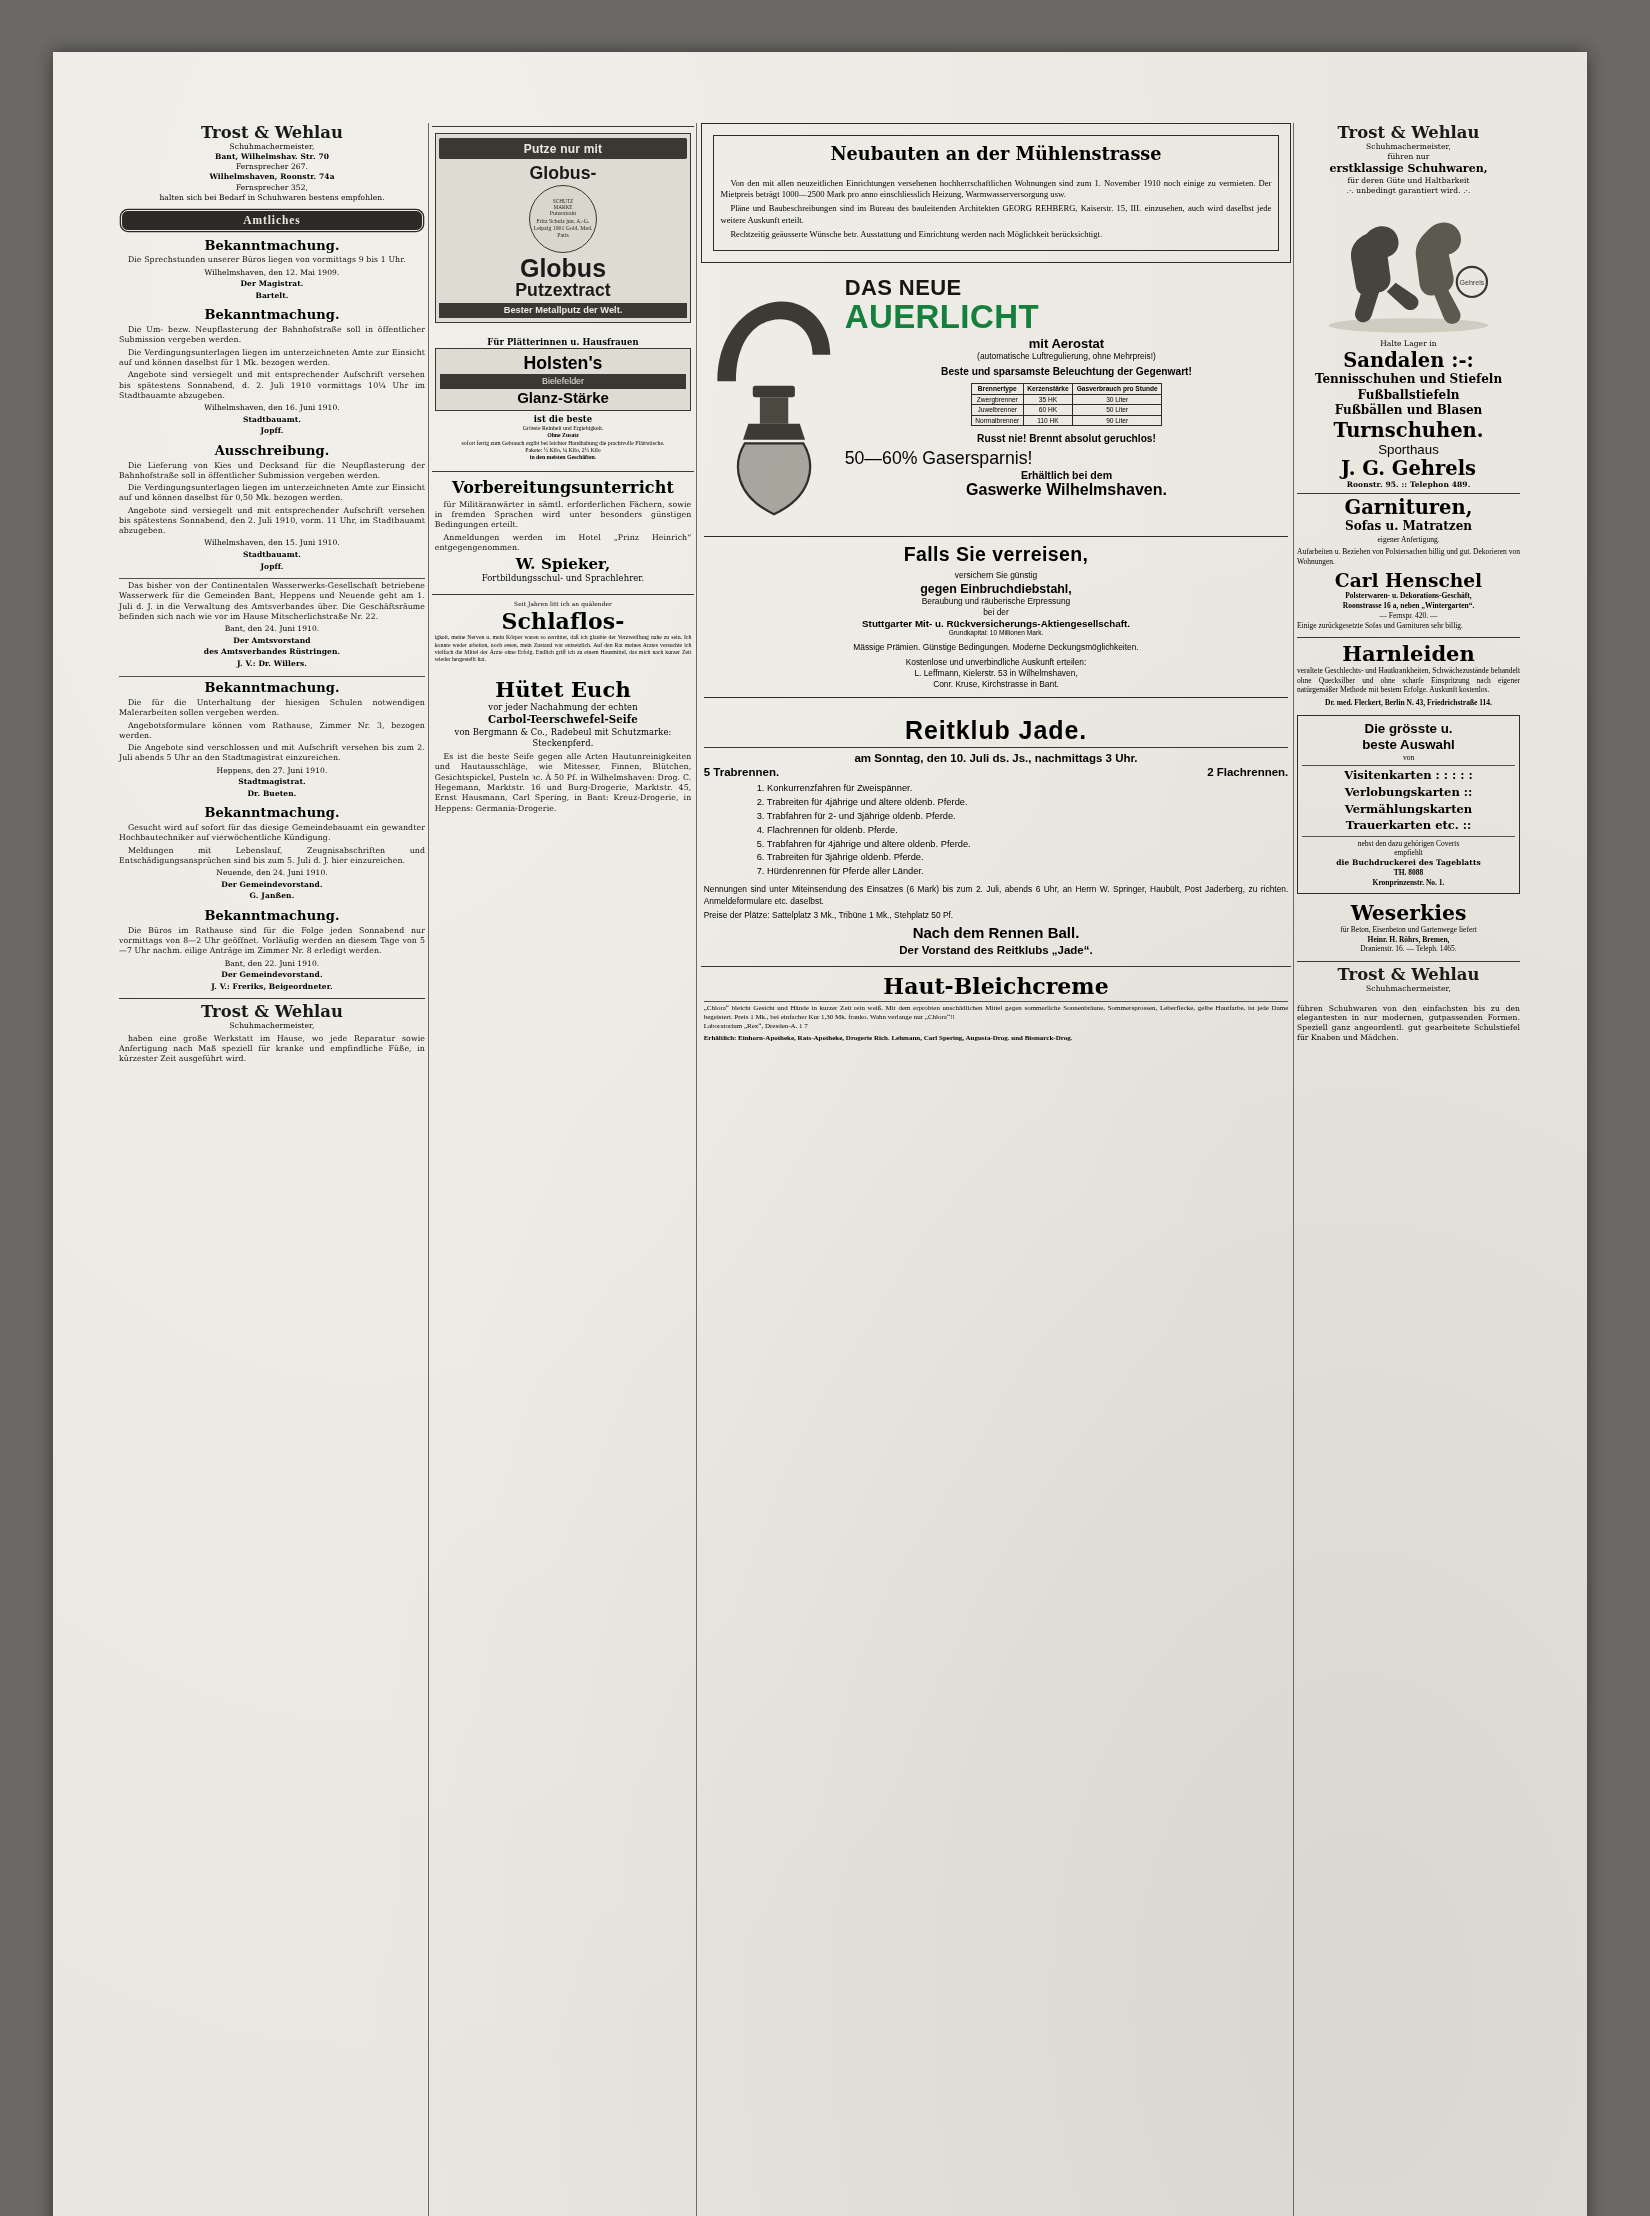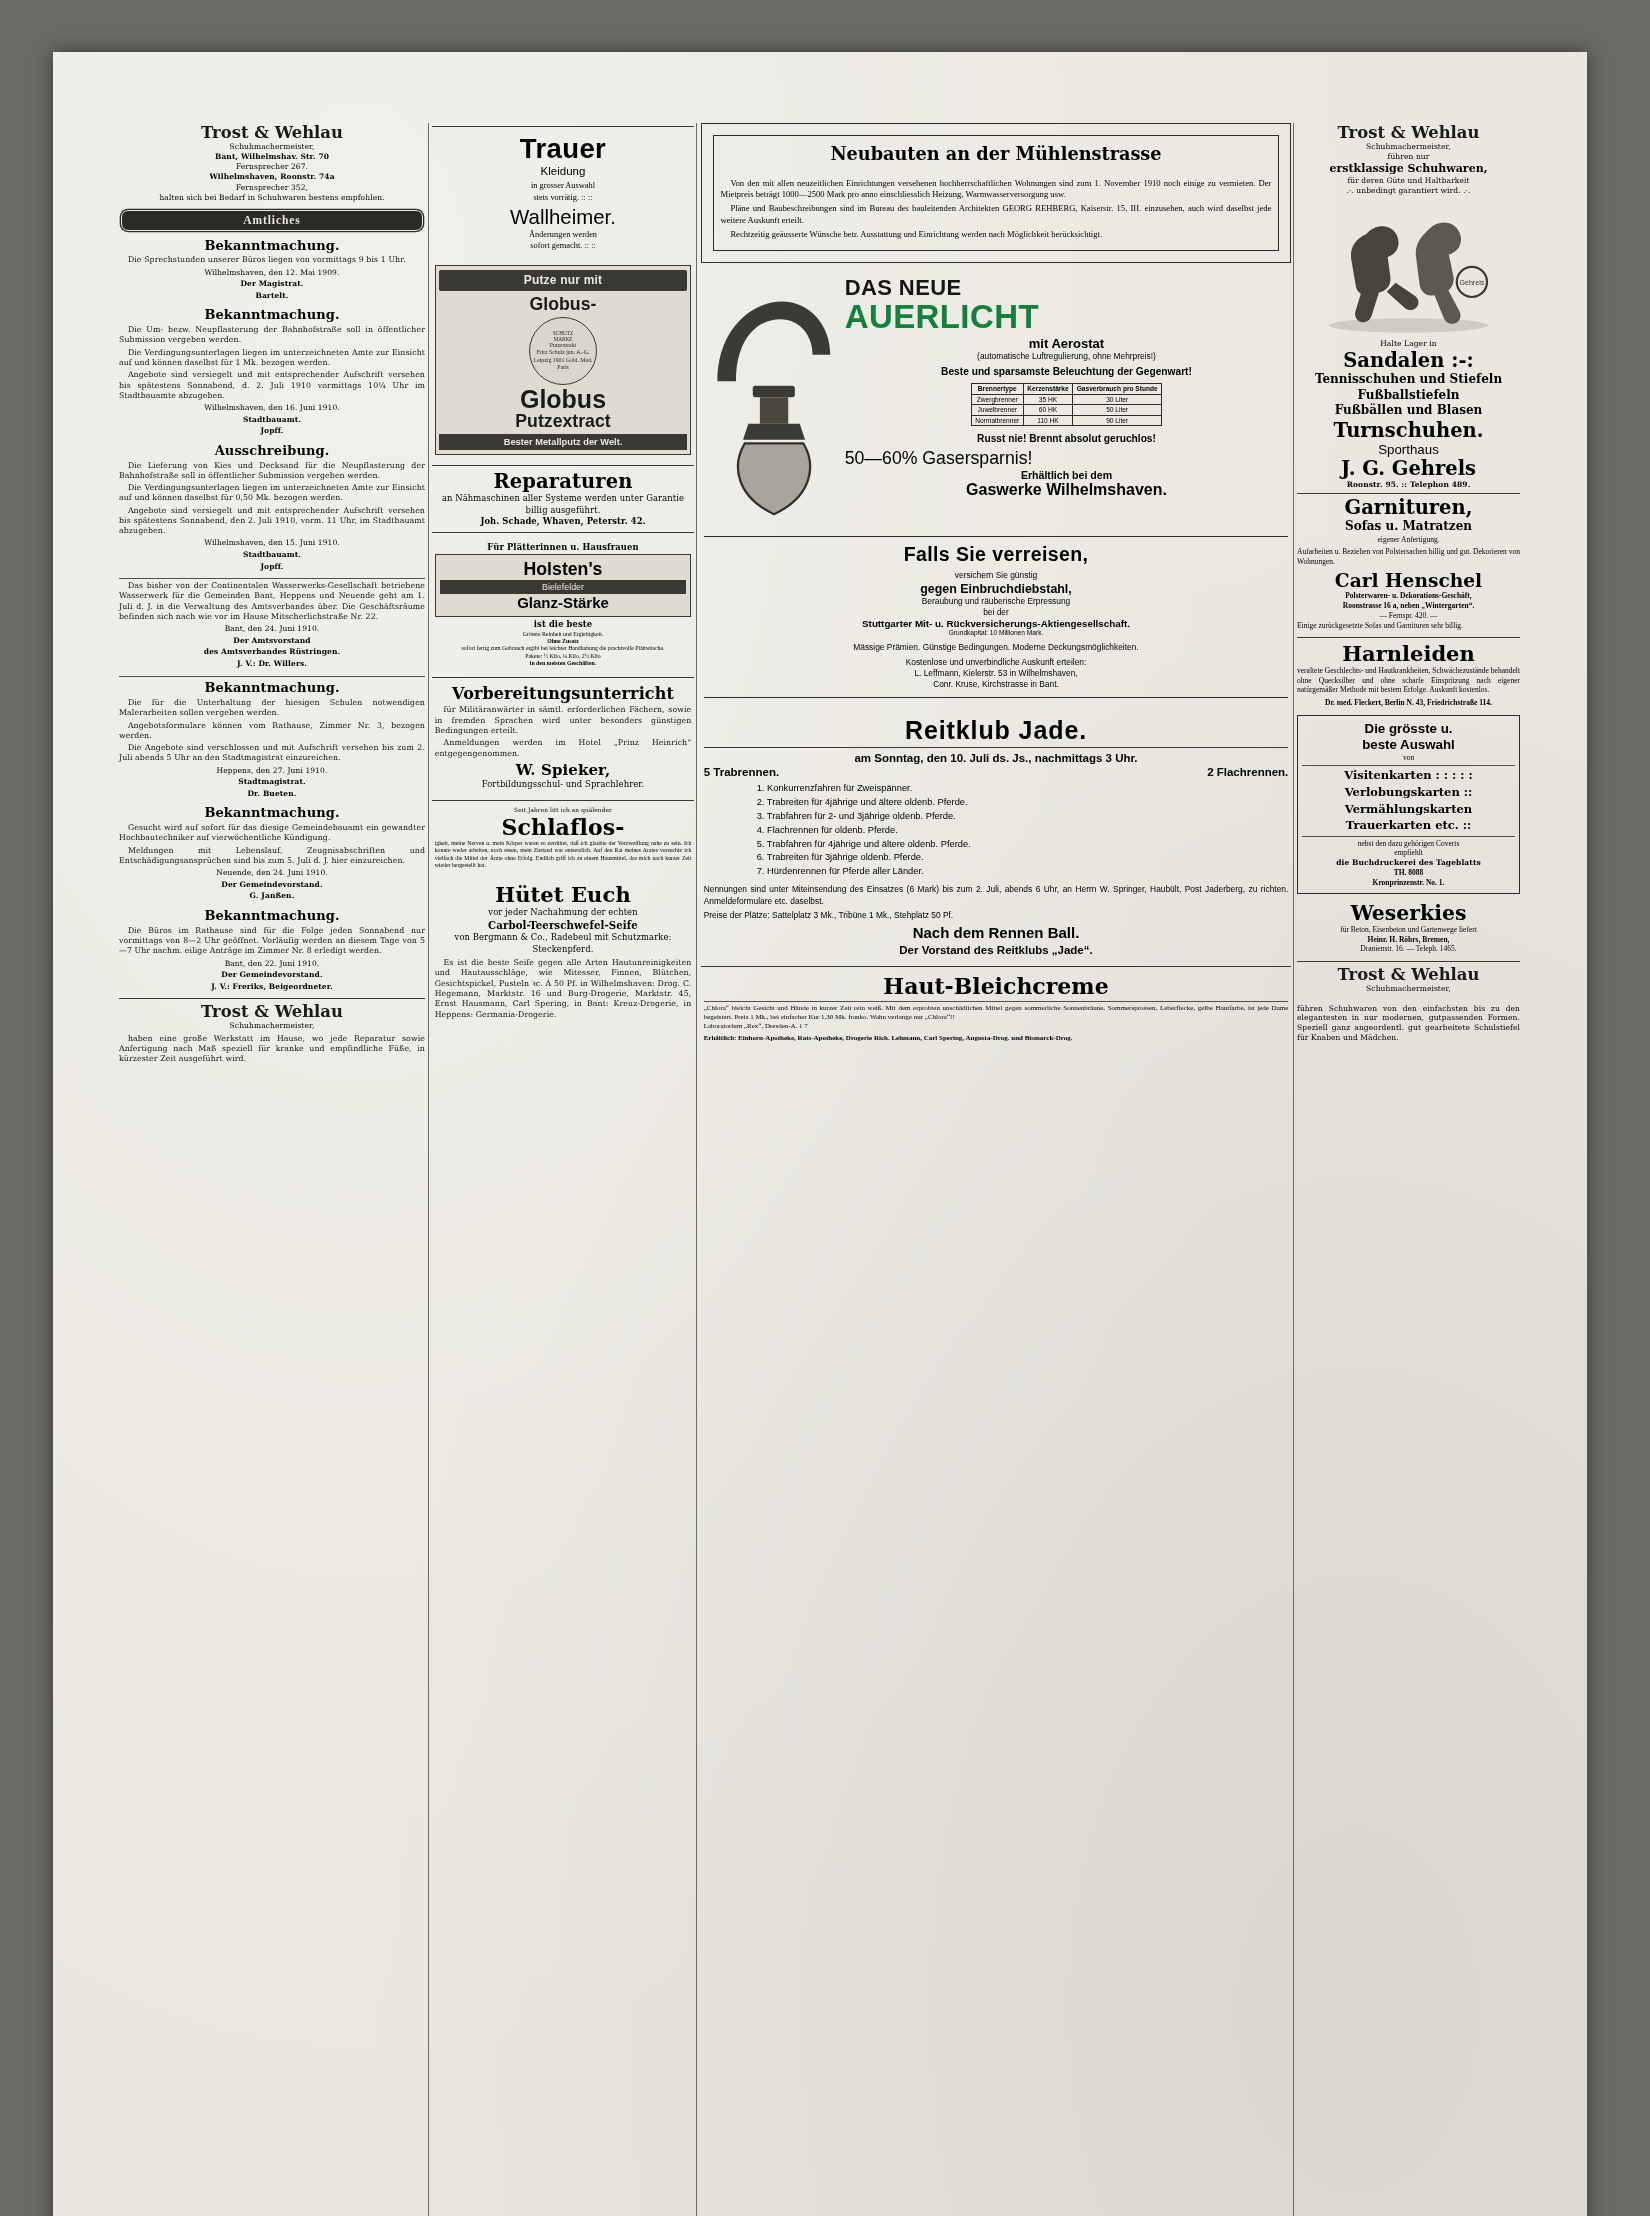--- a/index.html
+++ b/index.html
@@ -328,54 +328,40 @@
               <p>haben eine große Werkstatt im Hause, wo jede Reparatur sowie Anfertigung nach Maß speziell für kranke und empfindliche Füße, in kürzester Zeit ausgeführt wird.</p>
             </div>
         </div>
       </div>
 
       <div class="col c2">
 
 
         <div class="rule"></div>
 
-        <div class="ad-noline">
-          <div class="trauer">Trauer</div>
-          <div class="kleidung">Kleidung</div>
-          <div class="sm-c" style="margin-top:3.5px">in grosser Auswahl</div>
-          <div class="sm-c">stets vorrätig. :: ::</div>
-          <div class="wallheimer" style="margin-top:2.7px">Wallheimer.</div>
-          <div class="sm-c">Änderungen werden</div>
-          <div class="sm-c">sofort gemacht. :: ::</div>
-        </div>
 
         <div class="ad-noline">
           <div class="globus-box">
             <div class="globus-top">Putze nur mit</div>
             <div class="globus-word2" style="margin-top:4.4px">Globus-</div>
             <div class="seal">
               <div>
                 <div>SCHUTZ</div>
                 <div>MARKE</div>
                 <div class="tiny">Putzextrakt</div>
                 <div class="tiny">Fritz Schulz jun. A.-G.</div>
                 <div class="tiny">Leipzig 1901 Gold. Med. Paris</div>
               </div>
             </div>
             <div class="globus-word">Globus</div>
             <div class="globus-word2">Putzextract</div>
             <div class="globus-foot">Bester Metallputz der Welt.</div>
           </div>
         </div>
 
-        <div class="ad">
-          <div class="rep frak">Reparaturen</div>
-          <div class="sm-c frak">an Nähmaschinen aller Systeme werden unter Garantie billig ausgeführt.</div>
-          <div class="sm-c frak b">Joh. Schade, Whaven, Peterstr. 42.</div>
-        </div>
 
         <div class="ad-noline">
           <div class="sm-c frak b">Für Plätterinnen u. Hausfrauen</div>
           <div class="holsten">
             <div class="holsten-w">Holsten's</div>
             <div class="holsten-b">Bielefelder</div>
             <div class="holsten-w" style="font-size:15px">Glanz-Stärke</div>
           </div>
           <div class="sm-c frak b" style="margin-top:2.7px">ist die beste</div>
           <div class="tiny center">Grösste Reinheit und Ergiebigkeit.</div>

